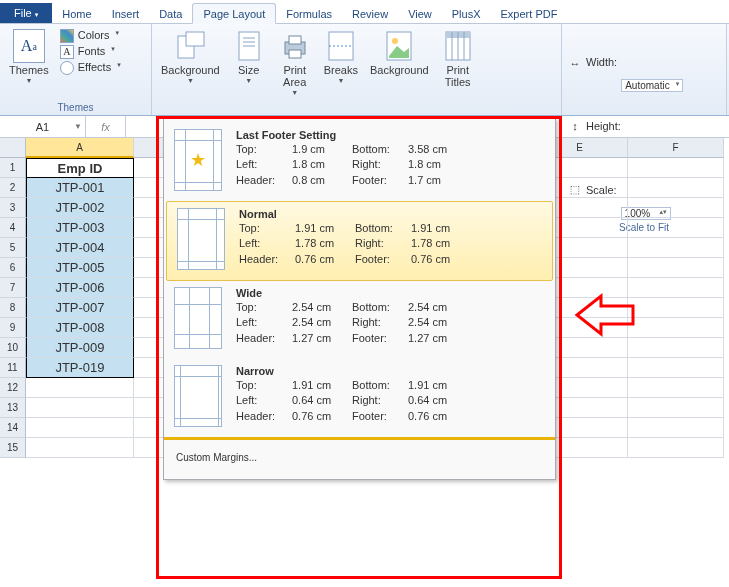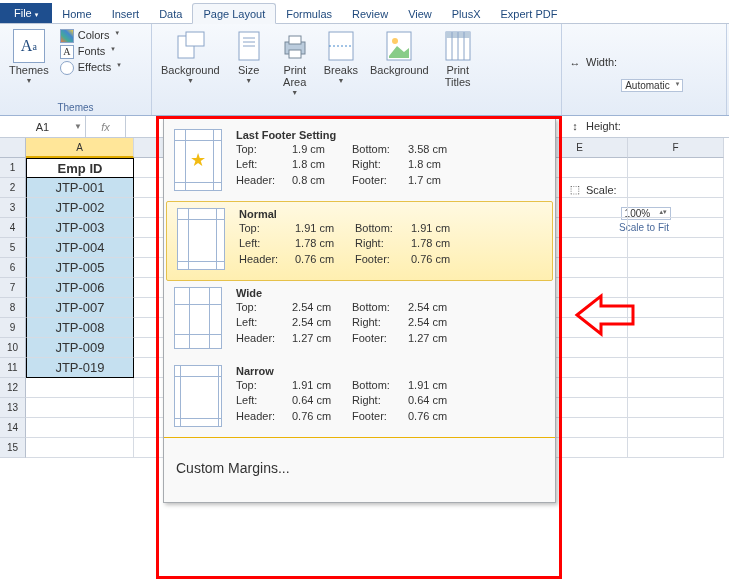--- a/index.html
+++ b/index.html
@@ -69,21 +69,21 @@
 .mopt.sel { background: linear-gradient(#fff9e1,#ffefb0); border: 1px solid #e6c14a; margin: 0 2px; border-radius: 2px; }
 .mprev { width: 48px; height: 62px; border: 1px solid #9fb5d4; background: #fff; position: relative; flex-shrink: 0; }
 .mprev::before, .mprev::after { content: ""; position: absolute; background: #b8cce4; }
 .mprev .v1, .mprev .v2 { position: absolute; top: 0; bottom: 0; width: 1px; background: #9fb5d4; }
 .mprev .h1, .mprev .h2 { position: absolute; left: 0; right: 0; height: 1px; background: #9fb5d4; }
 .mprev .star { position: absolute; left: 50%; top: 50%; transform: translate(-50%,-50%); color: #f2bb13; font-size: 18px; }
 .minfo { flex: 1; font-size: 11px; }
 .minfo .ttl { font-weight: bold; margin-bottom: 1px; }
 .minfo .stats { display: grid; grid-template-columns: 56px 60px 56px 60px; row-gap: 0; }
 .minfo .stats span { line-height: 1.4; }
-.custom-row { border-top: 1px solid #eab308; padding: 22px 12px; font-size: 14px; }
+.custom-row { border-top: 3px solid #eab308; padding: 12px 12px; font-size: 10px; }
 
 
 .redbox { position: absolute; border: 3px solid red; pointer-events: none; }
 .arrow { position: absolute; pointer-events: none; }
 
 svg { display: block; }
 </style>
 </head>
 <body>
 

